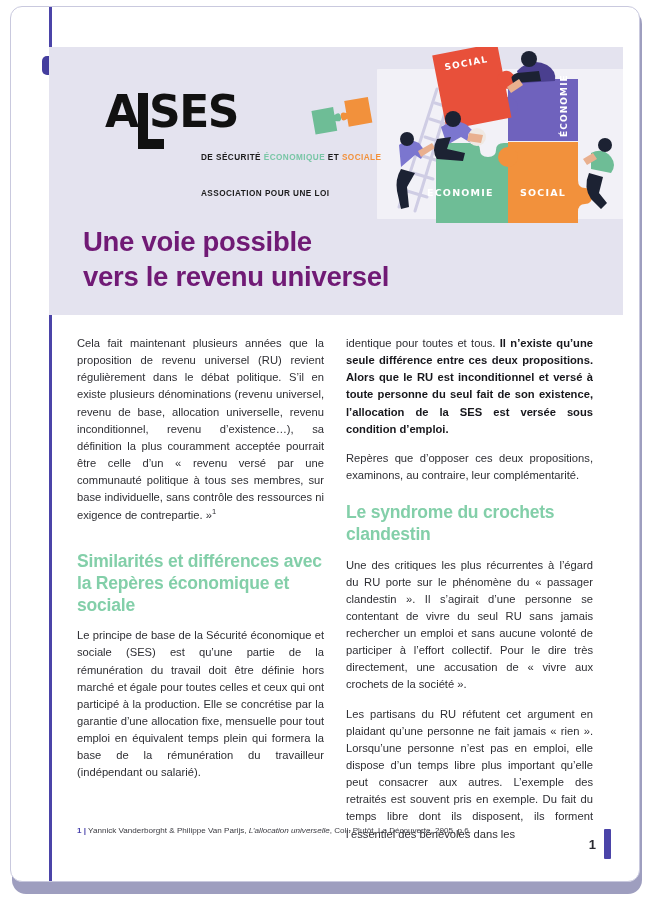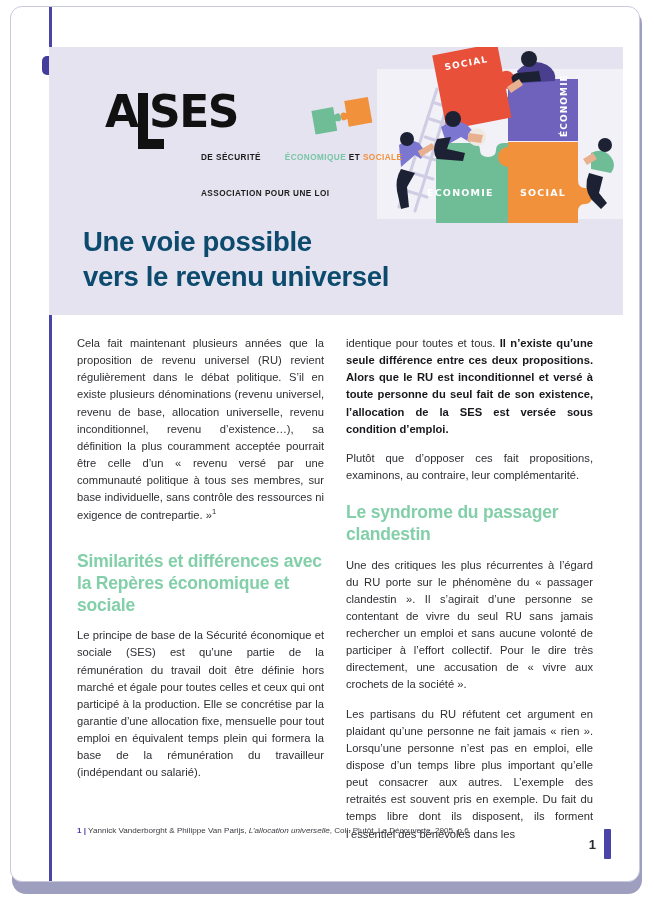--- a/index.html
+++ b/index.html
@@ -78,21 +78,21 @@
     position: absolute;
     left: 96px;
     font-size: 8.2px;
     font-weight: 700;
     letter-spacing: .45px;
     color: #1c1c1c;
     white-space: nowrap;
   }
   .logo-sub1 { top: 52px; margin-top: 48px; }
   .logo-sub2 { top: 64px; }
-  .logo-sub2 .eco { color: #79c6a6; margin-left: 21px; }
+  .logo-sub2 .eco { color: #79c6a6; }
   .logo-sub2 .soc { color: #f2913c; }
 
   
   .logo-puzzle {
     position: absolute;
     left: 202px; top: 4px;
     width: 78px; height: 48px;
   }
 
   
@@ -104,21 +104,21 @@
 
   
   .doc-title {
     position: absolute;
     left: 34px; top: 178px;
     width: 480px;
     font-size: 27.5px;
     line-height: 1.26;
     font-weight: 800;
     letter-spacing: -0.3px;
-    color: #0c4a6e;
+    color: #701a75;
   }
   .doc-title .l2 { display: block; }
 
   
   .columns {
     position: absolute;
     left: 66px; top: 328px;
     width: 516px;
     height: 478px;
     display: flex;
@@ -310,23 +310,23 @@
         <p class="tight"><span>Cela fait maintenant plusieurs années que la proposition de revenu universel (RU) revient régulièrement dans le débat politique. S’il en existe plusieurs dénominations (revenu universel, revenu de base, allocation universelle, revenu inconditionnel, revenu d’existence…), sa définition la plus couramment acceptée pourrait être celle d’un « revenu versé par une communauté politique à tous ses membres, sur base individuelle, sans contrôle des ressources ni exigence de contrepartie. »</span><sup class="fn">1</sup></p>
 
         <h2 class="sec first">Similarités et différences avec la Repères économique et sociale</h2>
 
         <p>Le principe de base de la Sécurité économique et sociale (SES) est qu’une partie de la rémunération du travail doit être définie hors marché et égale pour toutes celles et ceux qui ont participé à la production. Elle se concrétise par la garantie d’une allocation fixe, mensuelle pour tout emploi en équivalent temps plein qui formera la base de la rémunération du travailleur (indépendant ou salarié).</p>
       </div>
 
       <div class="col">
         <p class="bold-run"><span>identique pour toutes et tous. </span><b>Il n’existe qu’une seule différence entre ces deux propositions. Alors que le RU est inconditionnel et versé à toute personne du seul fait de son existence, l’allocation de la SES est versée sous condition d’emploi.</b></p>
 
-        <p>Plutôt que d’opposer ces fait propositions, examinons, au contraire, leur complémentarité.</p>
-
-        <h2 class="sec">Le syndrome du passager clandestin</h2>
+        <p>Repères que d’opposer ces deux propositions, examinons, au contraire, leur complémentarité.</p>
+
+        <h2 class="sec">Le syndrome du crochets clandestin</h2>
 
         <p>Une des critiques les plus récurrentes à l’égard du RU porte sur le phénomène du « passager clandestin ». Il s’agirait d’une personne se contentant de vivre du seul RU sans jamais rechercher un emploi et sans aucune volonté de participer à l’effort collectif. Pour le dire très directement, une accusation de « vivre aux crochets de la société ».</p>
         <p>Les partisans du RU réfutent cet argument en plaidant qu’une personne ne fait jamais « rien ». Lorsqu’une personne n’est pas en emploi, elle dispose d’un temps libre plus important qu’elle peut consacrer aux autres. L’exemple des retraités est souvent pris en exemple. Du fait du temps libre dont ils disposent, ils forment l’essentiel des bénévoles dans les</p>
       </div>
     </div>
 
     <div class="footnote"><span class="mark">1 |</span><span> Yannick Vanderborght &amp; Philippe Van Parijs, </span><i>L’allocation universelle</i><span>, Coll. Plutôt, La Découverte, 2005, p.6.</span></div>
 
     <div class="pagenum-wrap">
       <div class="pagenum">1</div>

